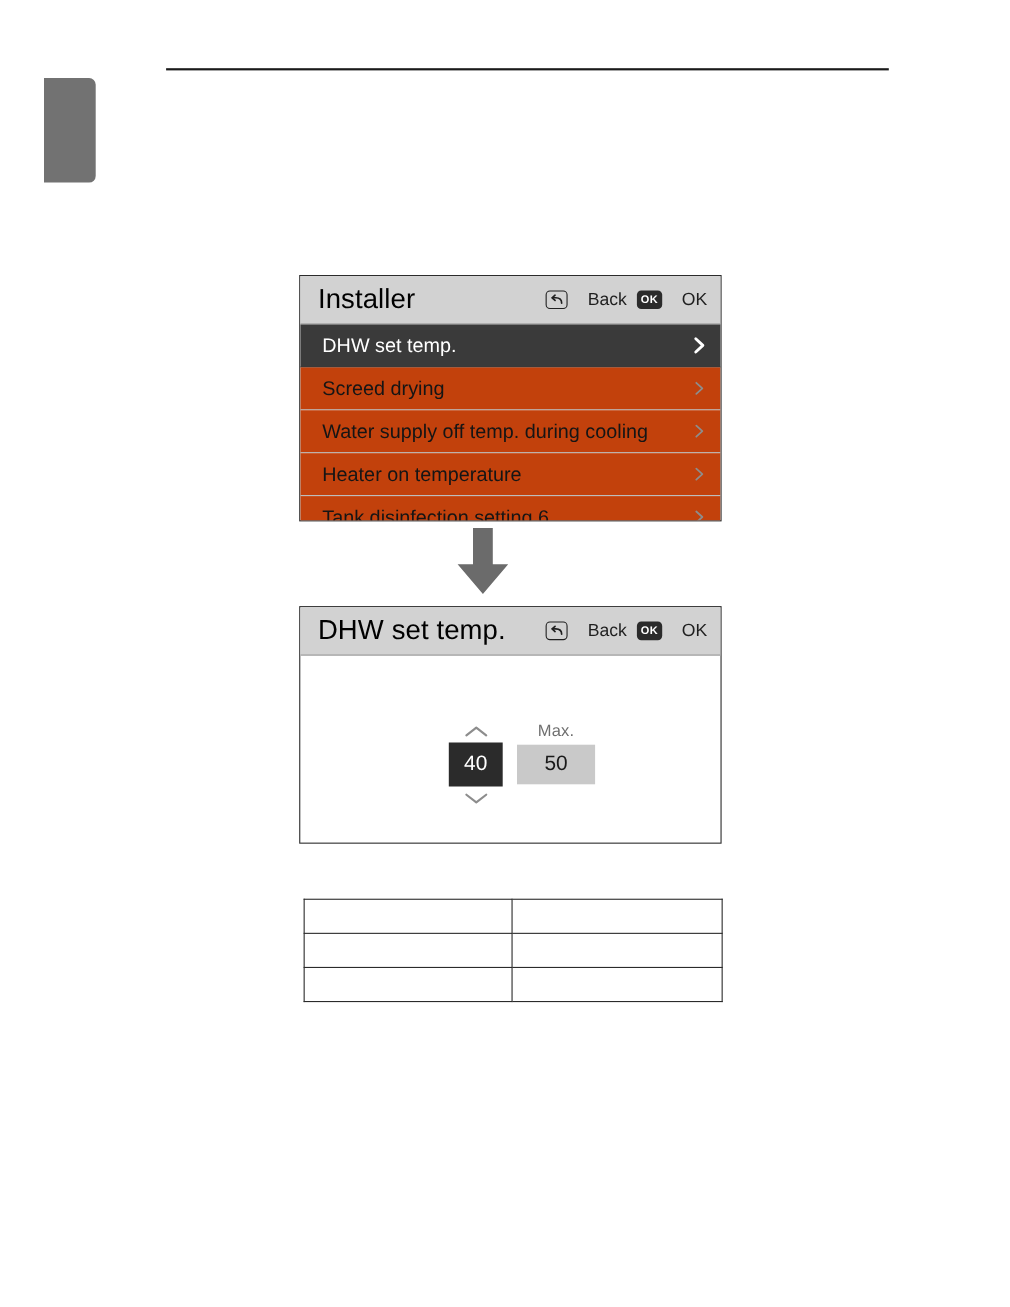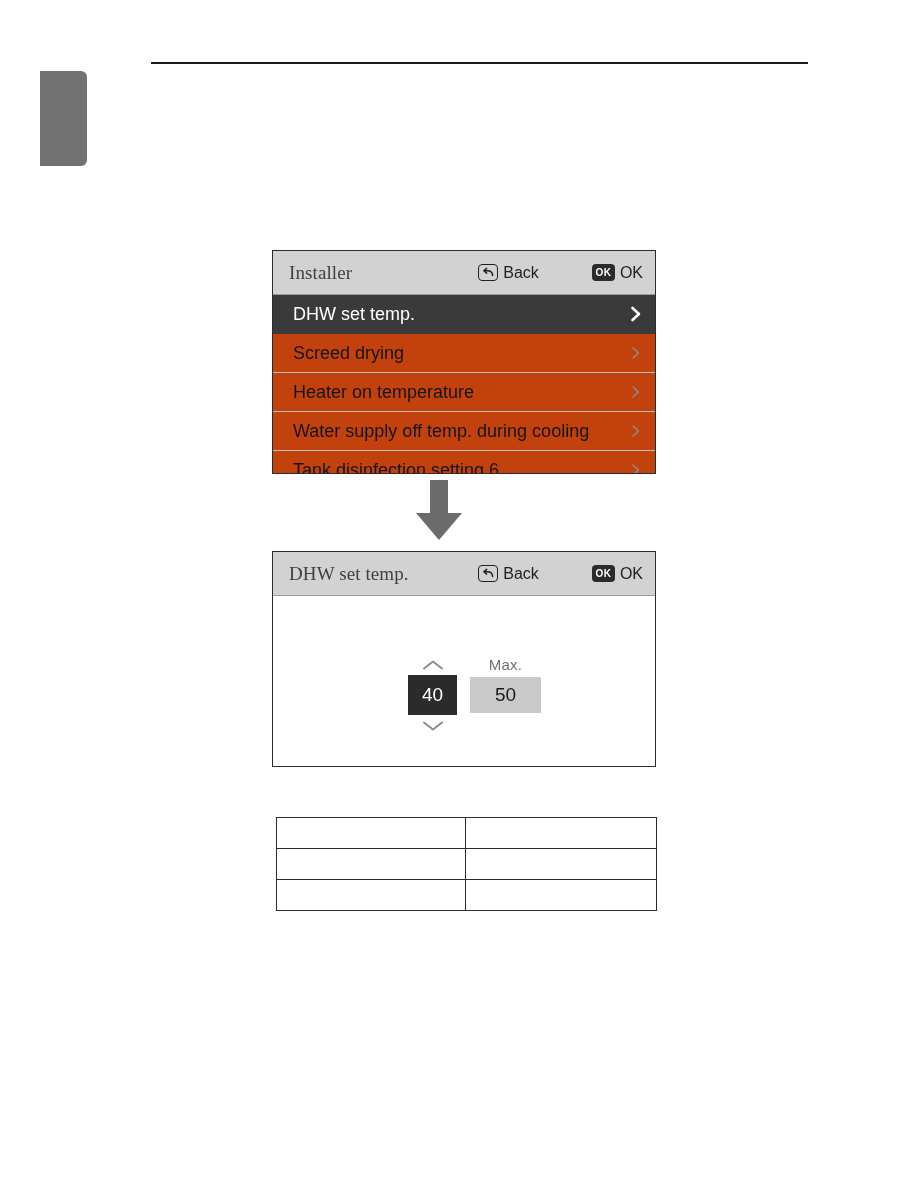--- a/index.html
+++ b/index.html
@@ -46,37 +46,35 @@
   .lcd-header {
     height: 44px;
     background: #d2d2d2;
     border-bottom: 1px solid #9a9a9a;
     display: flex;
     align-items: center;
     padding: 0 12px 0 16px;
     box-sizing: border-box;
   }
   .lcd-title {
-    font-size: 19px;
-    color: #404040;
+    font-size: 25px;
+    color: #000000;
     letter-spacing: 0.1px;
     white-space: nowrap;
-    font-family: Liberation Serif, serif;
   }
   .lcd-keys {
     margin-left: auto;
     display: flex;
     align-items: center;
     gap: 9px;
   }
   .key-group {
     display: flex;
     align-items: center;
-    gap: 5px;
-    margin-left: 44px;
+    gap: 18px;
   }
   .key-label {
     font-size: 16px;
     color: #1f1f1f;
   }
   .icon-back {
     width: 20px;
     height: 17px;
     box-sizing: border-box;
     border: 1.6px solid #1f1f1f;
@@ -249,30 +247,30 @@
   <div class="list-row">
     <span class="list-label">Screed drying</span>
     <span class="list-chevron">
       <svg width="12" height="16" viewBox="0 0 12 16">
         <path d="M3 3 L8.5 8 L3 13" fill="none" stroke="#8d8d8d" stroke-width="1.6" stroke-linecap="round" stroke-linejoin="round"></path>
       </svg>
     </span>
   </div>
 
   <div class="list-row">
+    <span class="list-label">Water supply off temp. during cooling</span>
+    <span class="list-chevron">
+      <svg width="12" height="16" viewBox="0 0 12 16">
+        <path d="M3 3 L8.5 8 L3 13" fill="none" stroke="#8d8d8d" stroke-width="1.6" stroke-linecap="round" stroke-linejoin="round"></path>
+      </svg>
+    </span>
+  </div>
+
+  <div class="list-row">
     <span class="list-label">Heater on temperature</span>
-    <span class="list-chevron">
-      <svg width="12" height="16" viewBox="0 0 12 16">
-        <path d="M3 3 L8.5 8 L3 13" fill="none" stroke="#8d8d8d" stroke-width="1.6" stroke-linecap="round" stroke-linejoin="round"></path>
-      </svg>
-    </span>
-  </div>
-
-  <div class="list-row">
-    <span class="list-label">Water supply off temp. during cooling</span>
     <span class="list-chevron">
       <svg width="12" height="16" viewBox="0 0 12 16">
         <path d="M3 3 L8.5 8 L3 13" fill="none" stroke="#8d8d8d" stroke-width="1.6" stroke-linecap="round" stroke-linejoin="round"></path>
       </svg>
     </span>
   </div>
 
   <div class="list-row">
     <span class="list-label">Tank disinfection setting 6</span>
     <span class="list-chevron">

